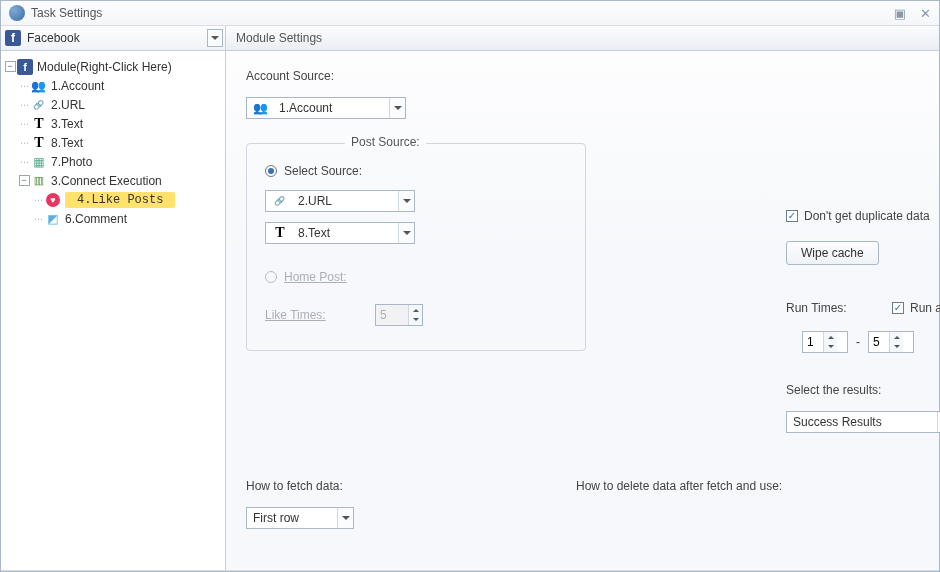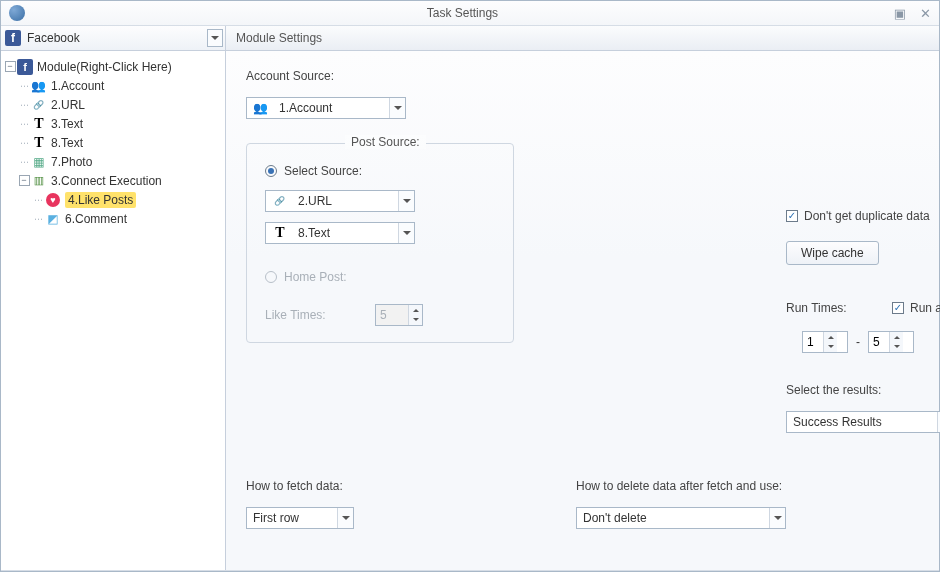--- a/index.html
+++ b/index.html
@@ -1,18 +1,18 @@
 <!DOCTYPE html>
 <html><head>
 <meta charset="utf-8">
 <style>
 * { box-sizing: border-box; margin: 0; padding: 0; }
 body { font-family: "Segoe UI", Tahoma, Arial, sans-serif; font-size: 12px; color: #333; background: #fff; width: 940px; height: 572px; overflow: hidden; }
 .window { width: 940px; height: 572px; border: 1px solid #a9b8c8; display: flex; flex-direction: column; background: #fff; }
-.titlebar { height: 25px; display: flex; align-items: center; padding: 0 8px; background: linear-gradient(#fdfdfe,#f4f6f9); border-bottom: 1px solid #d6dde6; text-align: center; }
+.titlebar { height: 25px; display: flex; align-items: center; padding: 0 8px; background: linear-gradient(#fdfdfe,#f4f6f9); border-bottom: 1px solid #d6dde6; }
 .titlebar .tbicon { width: 16px; height: 16px; border-radius: 50%; background: radial-gradient(circle at 30% 30%, #7fa9d6, #3a6ea5); margin-right: 6px; }
 .title-text { color: #555; flex: 1; }
 .winbtns { display: flex; gap: 14px; color: #8a97a6; }
 .winbtns span { cursor: pointer; font-size: 13px; line-height: 1; }
 .toolbar { height: 25px; display: flex; align-items: stretch; border-bottom: 1px solid #c6cfdc; }
 .combo-fb { width: 225px; border-right: 1px solid #c6cfdc; display: flex; align-items: center; padding: 0 2px 0 4px; background: linear-gradient(#fdfdfe,#eef2f7); }
 .combo-fb .fb-icon { width: 16px; height: 16px; background: #3b5998; color: #fff; font-weight: bold; font-size: 12px; display: flex; align-items: center; justify-content: center; border-radius: 2px; margin-right: 6px; font-family: Arial; }
 .combo-fb .drop { width: 16px; height: 18px; margin-left: auto; border: 1px solid #a9b8c8; background: #fafcfe; display: flex; align-items: center; justify-content: center; }
 .combo-fb .drop::after { content: ""; border: 4px solid transparent; border-top-color: #555; margin-top: 3px; }
 .section-header { flex: 1; display: flex; align-items: center; padding: 0 10px; color: #555; background: linear-gradient(#fbfcfd,#eaeef4); }
@@ -24,36 +24,36 @@
 .dots { color: #9aa6b3; font-size: 9px; letter-spacing: -1px; }
 .ic { width: 16px; height: 16px; display: inline-flex; align-items: center; justify-content: center; margin-right: 4px; }
 .ic-fb { background: #3b5998; color: #fff; font-weight: bold; font-size: 11px; border-radius: 2px; font-family: Arial; }
 .ic-acc { color: #d18b2c; }
 .ic-url { color: #888; font-size: 9px; }
 .ic-text { font-family: "Times New Roman", serif; font-weight: bold; font-size: 14px; color: #000; }
 .ic-photo { color: #5a8; font-size: 12px; }
 .ic-exec { color: #4a8a3a; font-size: 11px; }
 .ic-like { width: 14px; height: 14px; border-radius: 50%; background: #e8345e; display: flex; align-items: center; justify-content: center; color: #fff; font-size: 9px; }
 .ic-comment { color: #5ab0e0; font-size: 12px; }
-.hl { background: #ffe26b; border-radius: 2px; padding: 1px 3px; }
+.hl { background: #ffe26b; border-radius: 2px; padding: 1px 12px; font-family: Liberation Mono, monospace; }
 .content { flex: 1; padding: 18px 24px 10px 20px; background: linear-gradient(#fdfdfe,#f6f8fb 40%,#f6f8fb); position: relative; }
 .row { display: flex; align-items: center; }
 .lbl { color: #444; }
 .combo { display: inline-flex; align-items: center; border: 1px solid #a9b8c8; background: #fff; height: 22px; }
 .combo .cval { flex: 1; padding: 0 6px; display: flex; align-items: center; gap: 6px; }
 .combo .dd { width: 16px; height: 100%; border-left: 1px solid #cfd7e1; display: flex; align-items: center; justify-content: center; background: #fafcfe; }
 .combo .dd::after { content: ""; border: 4px solid transparent; border-top-color: #555; margin-top: 3px; }
-.fieldset { border: 1px solid #cfd7e1; border-radius: 4px; padding: 20px 18px 16px 18px; margin-top: 24px; width: 268px; position: relative; }
+.fieldset { border: 1px solid #cfd7e1; border-radius: 4px; padding: 20px 18px 24px 18px; margin-top: 24px; width: 340px; position: relative; }
 .fieldset .legend { position: absolute; top: -9px; left: 98px; background: linear-gradient(#fcfdfe,#fbfcfd); padding: 0 6px; color: #555; }
 .radio { width: 12px; height: 12px; border: 1px solid #6c7b8b; border-radius: 50%; display: inline-flex; align-items: center; justify-content: center; margin-right: 7px; }
 .radio.checked::after { content: ""; width: 6px; height: 6px; border-radius: 50%; background: #3a72b5; }
 .radio.disabled { border-color: #b8c0c9; }
 .chk { width: 12px; height: 12px; border: 1px solid #6c7b8b; display: inline-flex; align-items: center; justify-content: center; margin-right: 6px; background: #fff; }
 .chk.checked::after { content: "✓"; color: #2b6fb3; font-size: 10px; line-height: 10px; }
-.disabled-text { color: #a9b0b8; }
+.disabled-text { color: #a9b0b8; text-decoration: underline; }
 .spin { display: inline-flex; border: 1px solid #a9b8c8; height: 22px; background: #fff; }
 .spin input { border: none; width: 32px; padding: 0 4px; font-size: 12px; outline: none; }
 .spin .sb { width: 14px; display: flex; flex-direction: column; border-left: 1px solid #cfd7e1; }
 .spin .sb div { flex: 1; display: flex; align-items: center; justify-content: center; background: #f4f7fb; }
 .spin .sb div::before { content: ""; border: 3px solid transparent; }
 .spin .sb .up::before { border-bottom-color: #555; margin-bottom: 2px; }
 .spin .sb .dn::before { border-top-color: #555; margin-top: 2px; }
 .spin.disabled { background: #f2f2f2; }
 .spin.disabled input { background: #f2f2f2; color: #a9b0b8; }
 .btn { border: 1px solid #a9b8c8; background: linear-gradient(#fdfdfe,#eef2f7); border-radius: 3px; padding: 0 14px; height: 24px; display: inline-flex; align-items: center; justify-content: center; cursor: pointer; }
@@ -248,23 +248,17 @@
         <div class="combo" style="width:108px;margin-top:14px">
           <div class="cval">
               <span>First row</span>
             </div>
           <div class="dd"></div>
         </div>
       </div>
 
       <div style="position:absolute;left:350px;top:428px">
         <div class="lbl">How to delete data after fetch and use:</div>
-        <div class="combo" style="width:210px;margin-top:14px">
-          <div class="cval">
-              <span>Don't delete</span>
-            </div>
-          <div class="dd"></div>
-        </div>
       </div>
     </div>
   </div>
 
 </div>
 
 </body></html>

